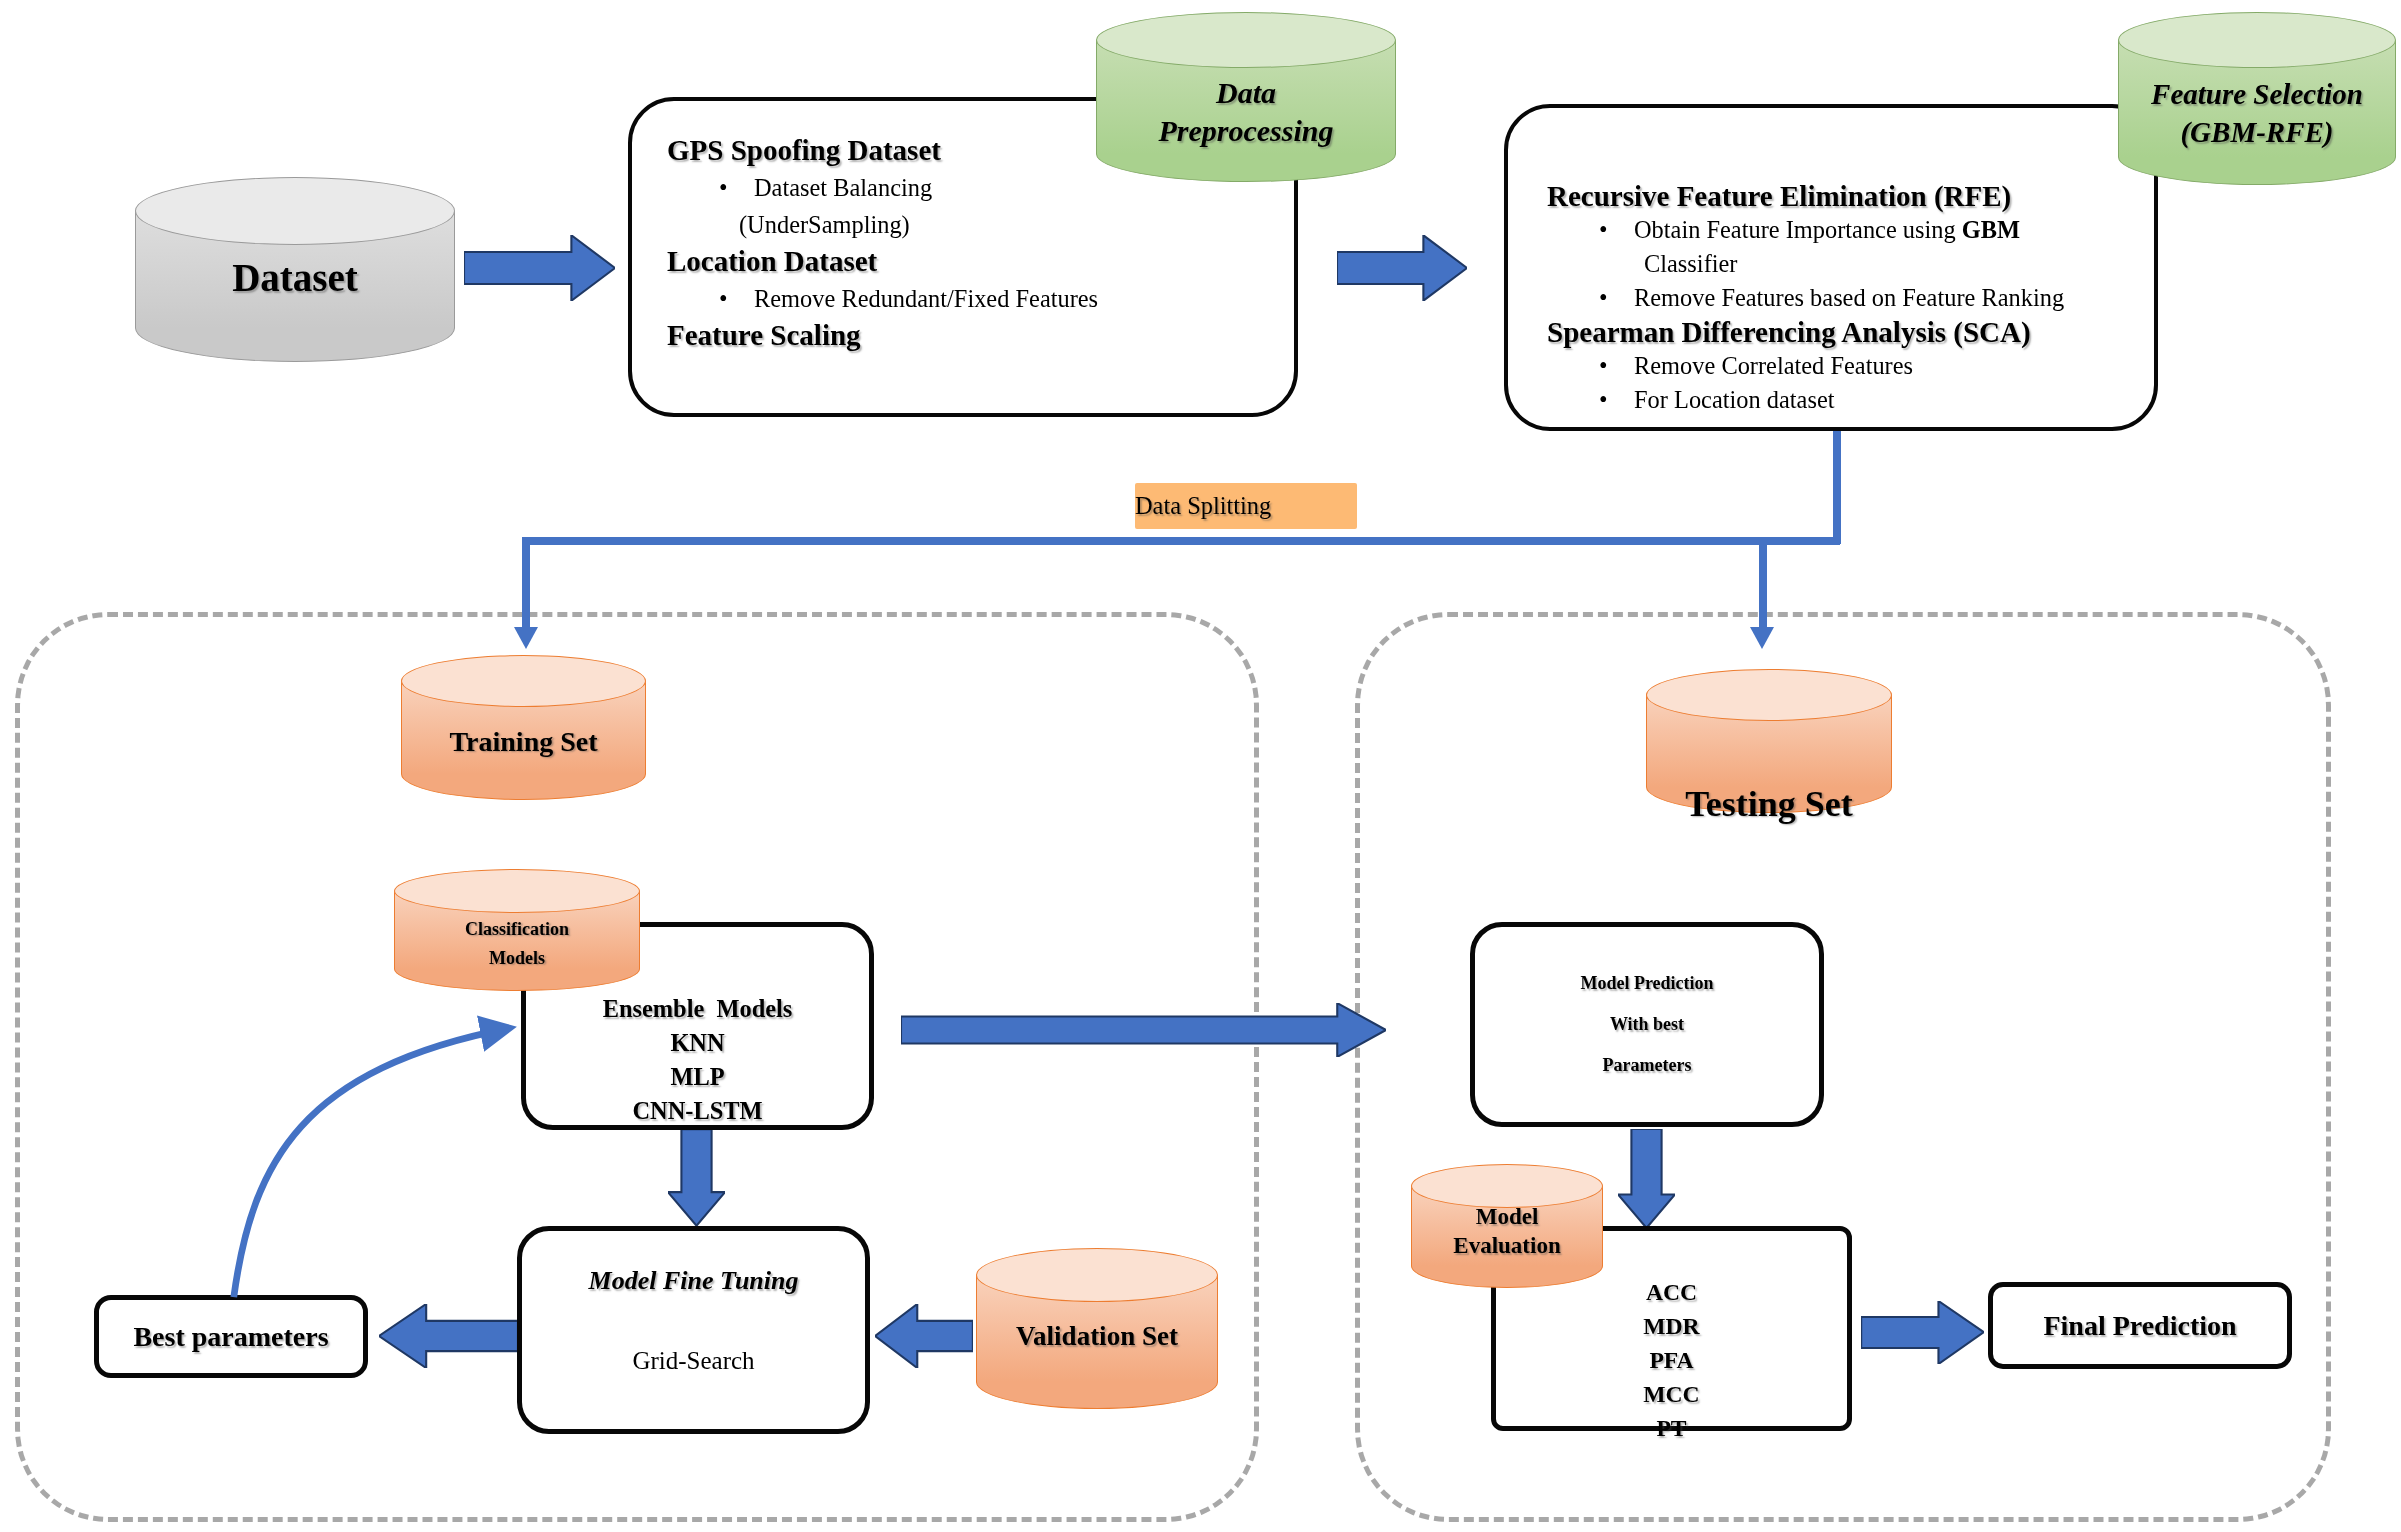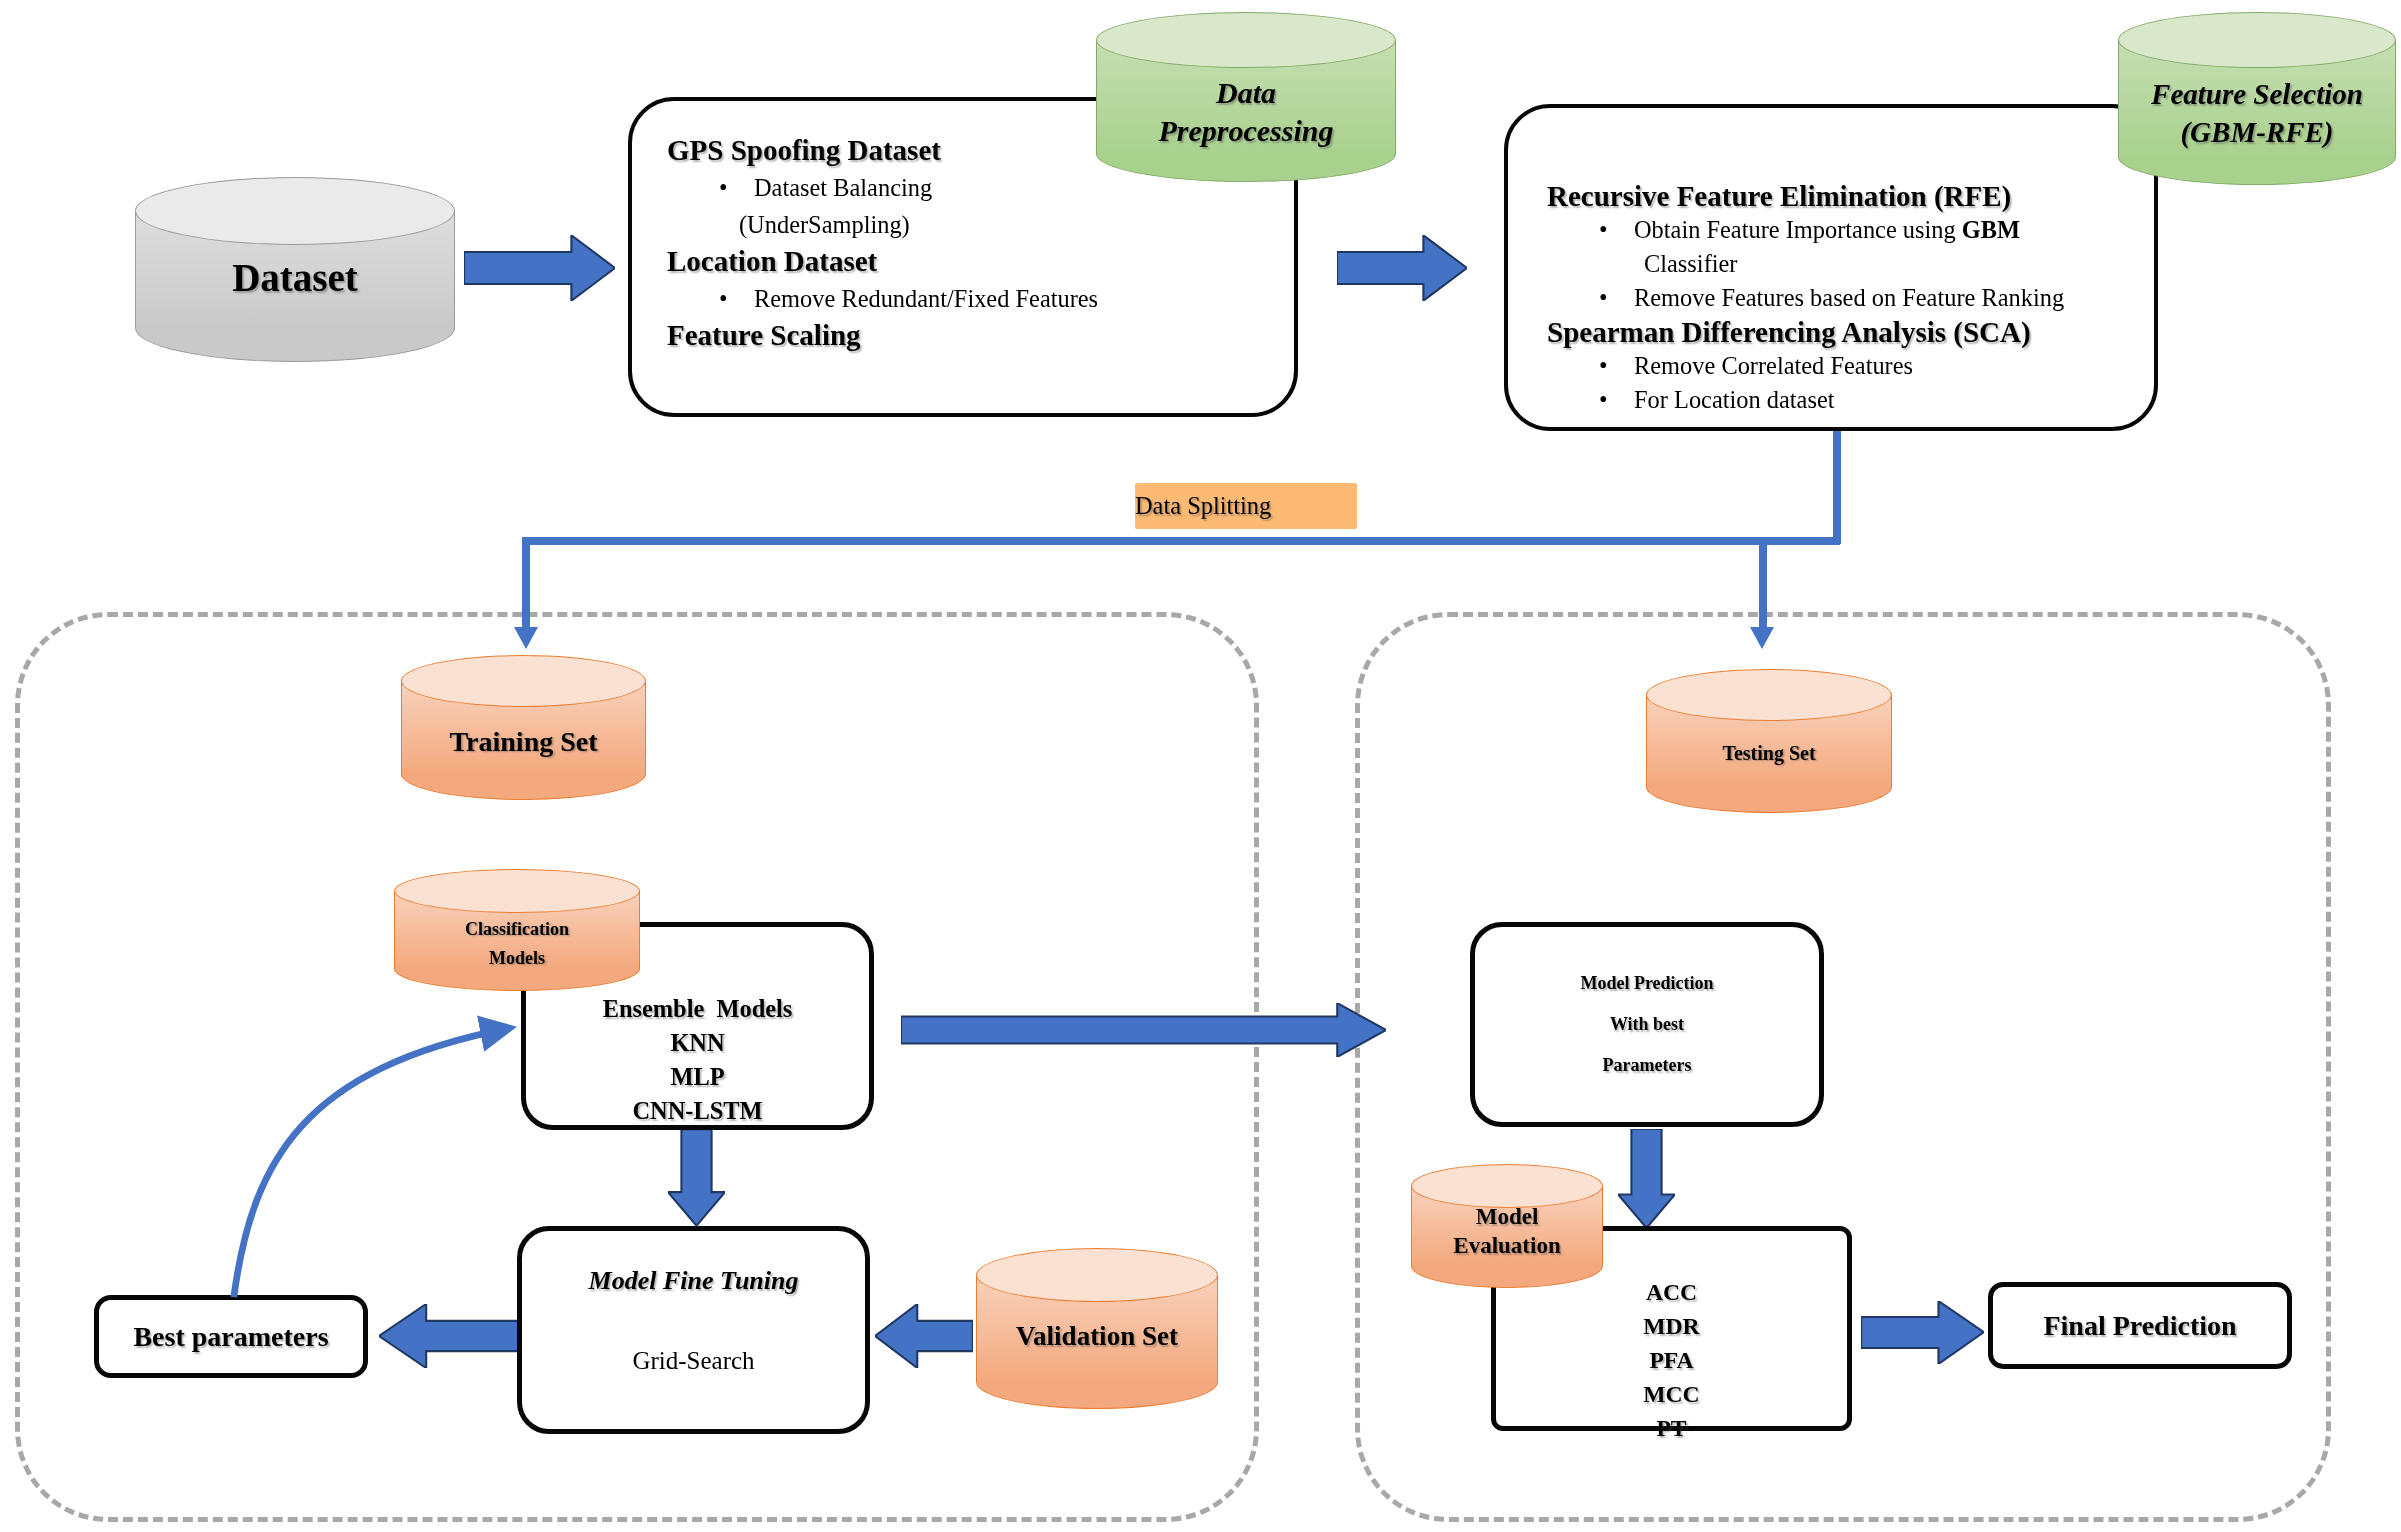--- a/index.html
+++ b/index.html
@@ -247,21 +247,21 @@
     <div class="cyl-top"></div>
     <div class="cyl-label ts" style="font-size:28px;transform:translateY(13.5px);">
       <span>Training Set</span>
     </div>
   </div>
 
   <div class="cyl orange" style="left:1646px;top:669px;width:246px;height:144px;--ry:26px;">
     <div class="cyl-bottom"></div>
     <div class="cyl-side"></div>
     <div class="cyl-top"></div>
-    <div class="cyl-label ts" style="font-size:20px;transform:translateY(11.8px);">
+    <div class="cyl-label ts" style="font-size:36px;transform:translateY(11.8px);justify-content:flex-end;">
       <span>Testing Set</span>
     </div>
   </div>
 
   <div class="cyl orange" style="left:394px;top:869px;width:246px;height:122px;--ry:22px;">
     <div class="cyl-bottom"></div>
     <div class="cyl-side"></div>
     <div class="cyl-top"></div>
     <div class="cyl-label ts" style="font-size:18px;line-height:29px;transform:translateY(13.5px);">
       <span>Classification</span>

